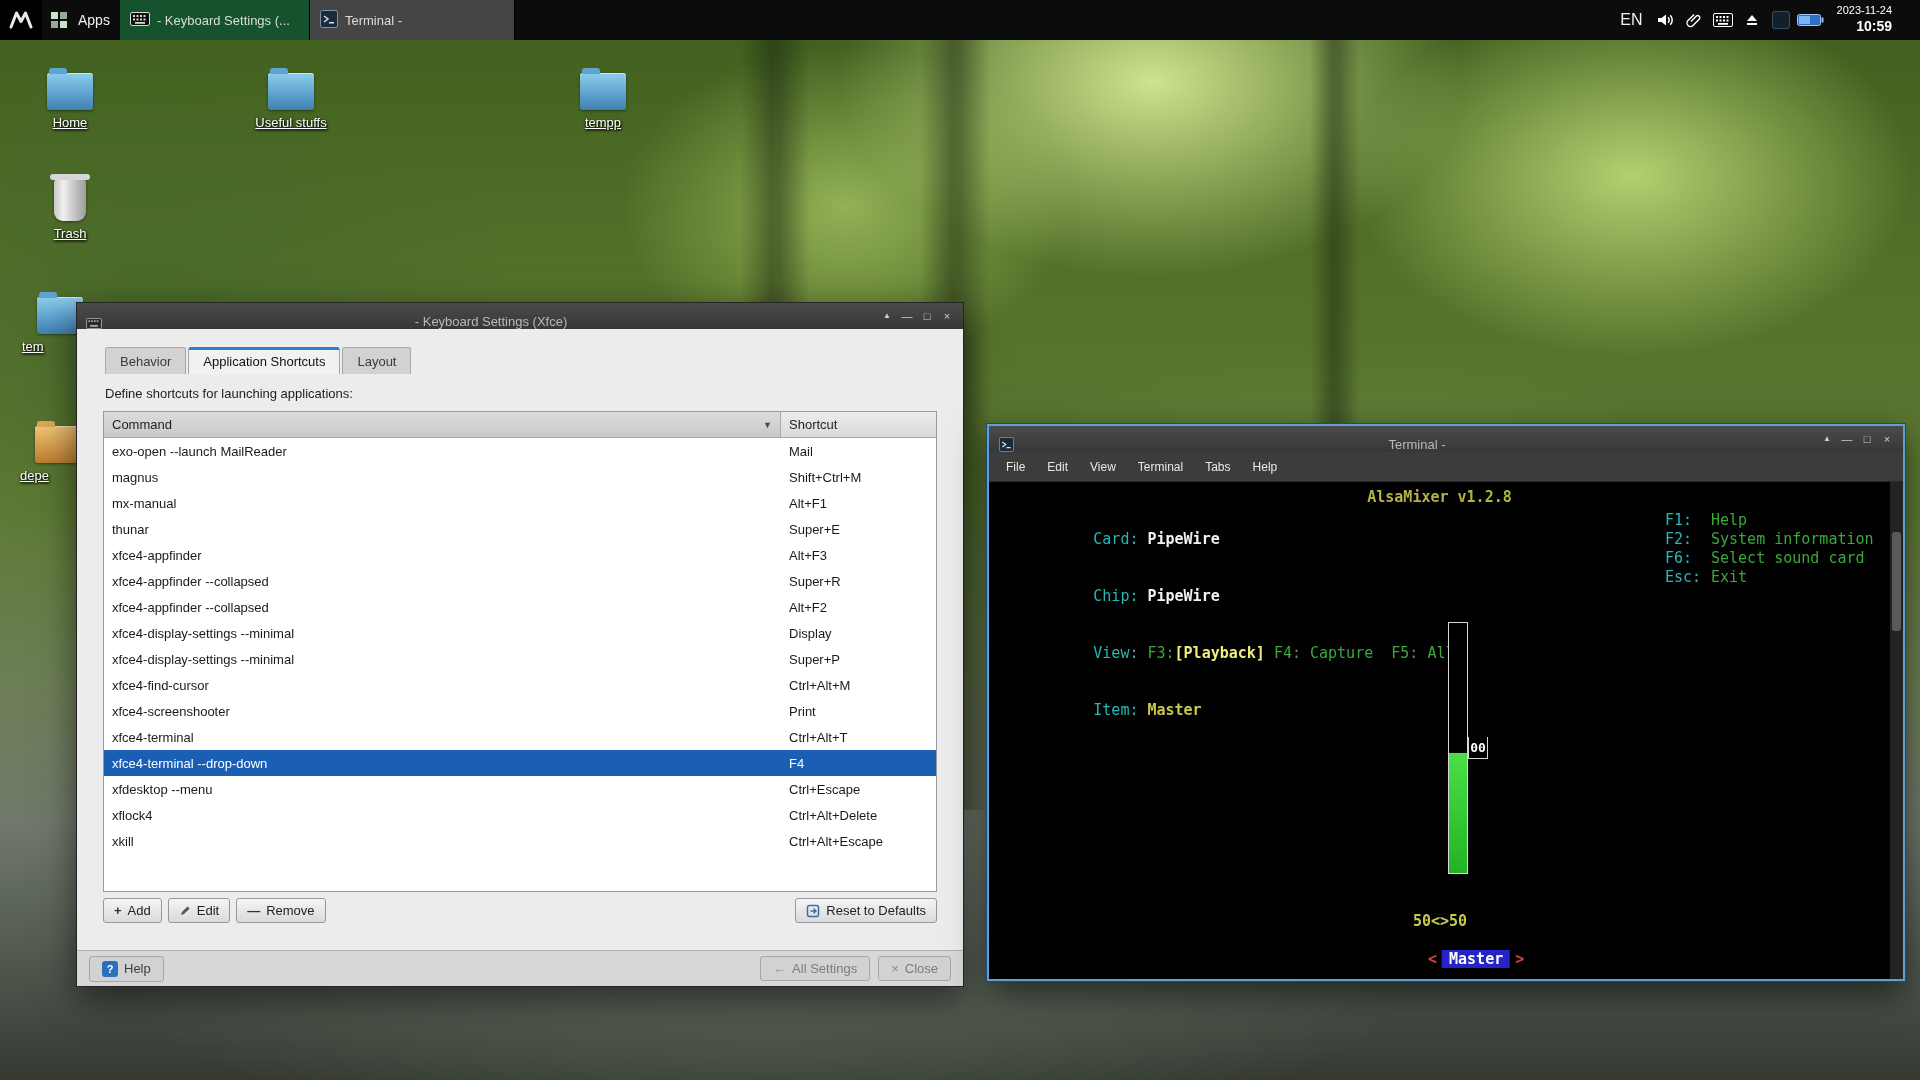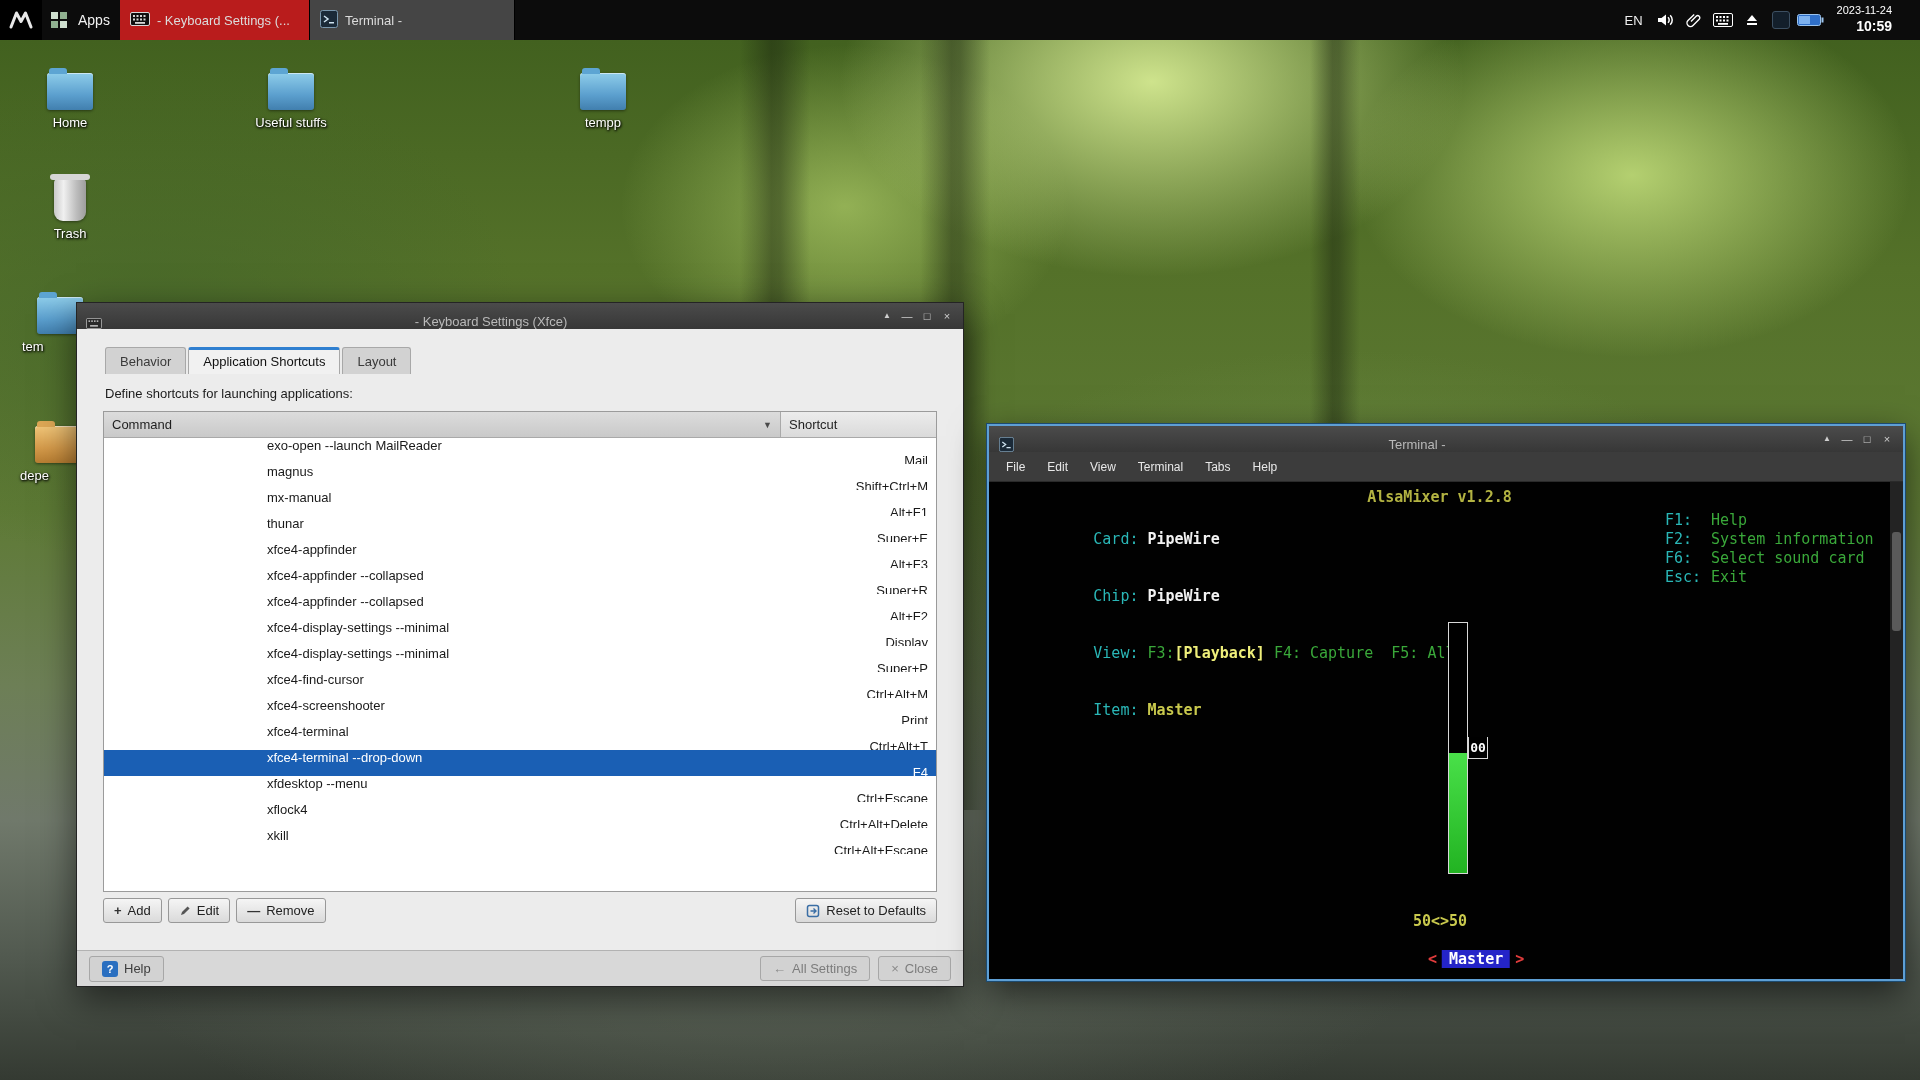--- a/index.html
+++ b/index.html
@@ -7,26 +7,26 @@
   body { font-family: "Liberation Sans", sans-serif; }
   .screen { position: absolute; inset: 0; width: 1920px; height: 1080px; overflow: hidden; }
 
   
   .panel { position: absolute; top: 0; left: 0; width: 100%; height: 40px; background: #0c0c0c;
            display: flex; align-items: center; color: #fff; z-index: 50; }
   .mx-btn { width: 42px; height: 40px; display: flex; align-items: center; justify-content: center; background: #000; }
   .apps-grid { width: 34px; height: 40px; display: flex; align-items: center; justify-content: center; }
   .apps-label { font-size: 14px; color: #f2f2f2; margin: 0 10px 0 2px; }
   .winbtn { height: 40px; display: flex; align-items: center; gap: 7px; padding: 0 10px;
-            font-size: 13px; color: #dcdcdc; background: #b91c1c; border-right: 1px solid #000;
+            font-size: 13px; color: #dcdcdc; background: #14532d; border-right: 1px solid #000;
             white-space: nowrap; overflow: hidden; }
   .winbtn.first { width: 190px; }
   .winbtn.active { background: #454545; width: 205px; }
   .panel .spacer { flex: 1; }
-  .lang { font-size: 13px; color: #f0f0f0; margin: 0 8px; }
+  .lang { font-size: 16px; color: #f0f0f0; margin: 0 8px; }
   .tray-ic { width: 29px; height: 40px; display: flex; align-items: center; justify-content: center; }
   .tray-app { width: 18px; height: 18px; background: #131f2b; border: 1px solid #3c4f61; border-radius: 3px; }
   .clock { text-align: right; margin: 0 28px 0 12px; line-height: 1.25; }
   .clock .date { font-size: 11px; color: #fff; }
   .clock .time { font-size: 14px; font-weight: bold; color: #fff; }
 
   
   .desktop { position: absolute; left: 0; top: 40px; width: 1920px; height: 1040px;
     background:
       radial-gradient(ellipse 480px 300px at 60% 4%,  rgba(221,241,152,0.9),  rgba(221,241,152,0) 65%),
@@ -35,21 +35,21 @@
       radial-gradient(ellipse 520px 360px at 8% 26%,  rgba(66,100,42,0.6),    rgba(66,100,42,0) 70%),
       radial-gradient(ellipse 620px 300px at 70% 50%, rgba(126,161,86,0.45),  rgba(126,161,86,0) 70%),
       radial-gradient(ellipse 900px 330px at 40% 85%, rgba(112,122,106,0.55), rgba(112,122,106,0) 75%),
       linear-gradient(180deg, #42611f 0%, #547129 22%, #5e7a35 45%, #6d7f56 62%, #70796b 75%, #525a50 88%, #343a32 100%);
   }
   .trunk { position: absolute; top: 0; height: 74%; width: 70px;
     background: linear-gradient(90deg, rgba(24,34,14,0) 0%, rgba(24,34,14,0.45) 45%, rgba(30,42,18,0.45) 58%, rgba(24,34,14,0) 100%); }
 
   
   .dicon { position: absolute; width: 100px; text-align: center; }
-  .dlabel { margin-top: 5px; font-size: 13px; color: #fff; text-shadow: 0 1px 3px rgba(0,0,0,0.95), 1px 1px 2px rgba(0,0,0,0.9); }
+  .dlabel { margin-top: 5px; font-size: 13px; color: #fff; text-shadow: 0 1px 3px rgba(0,0,0,0.95), 1px 1px 2px rgba(0,0,0,0.9); text-decoration: underline; }
   .folder { width: 46px; height: 37px; margin: 0 auto; position: relative; border-radius: 3px;
             background: linear-gradient(180deg, #8ecdea 0%, #5b9fce 60%, #417fae 100%);
             box-shadow: inset 0 1px 0 rgba(255,255,255,0.55), 0 1px 3px rgba(0,0,0,0.45); }
   .folder::before { content: ""; position: absolute; top: -5px; left: 2px; width: 18px; height: 6px;
                     border-radius: 3px 3px 0 0; background: #5da5d3; }
   .folder.orange { background: linear-gradient(180deg, #f1c679 0%, #d49a4a 60%, #b87e32 100%); }
   .folder.orange::before { background: #dda755; }
   .trashcan { width: 32px; height: 42px; margin: 0 auto; position: relative; border-radius: 4px 4px 9px 9px;
               background: linear-gradient(90deg, #c9c9c9, #f0f0f0 30%, #bdbdbd 70%, #9d9d9d);
               box-shadow: 0 1px 3px rgba(0,0,0,0.45); }
@@ -78,21 +78,21 @@
   .desc { font-size: 13px; color: #1b1b1b; margin: 12px 0 10px 2px; }
   .table { width: 100%; height: 481px; border: 1px solid #9b9b9b; background: #fff;
            display: flex; flex-direction: column; font-size: 13px; overflow: hidden; }
   .thead { display: flex; height: 26px; flex: none; border-bottom: 1px solid #a9a9a9; }
   .th { display: flex; align-items: center; padding: 0 8px; color: #1f1f1f; }
   .th.cmd { width: 677px; background: linear-gradient(#dcdcdc, #c9c9c9); border-right: 1px solid #a9a9a9; }
   .th.cmd .hlabel { flex: 1; }
   .sort { color: #4a4a4a; font-size: 9px; }
   .th.sc { flex: 1; background: linear-gradient(#ececec, #dadada); text-align: center; }
   .tbody { flex: 1; overflow: hidden; }
-  .trow { display: flex; height: 26px; align-items: flex-end; color: #1a1a1a; flex-direction: column; }
+  .trow { display: flex; height: 26px; align-items: center; color: #1a1a1a; }
   .trow .tcell { padding: 0 8px; white-space: nowrap; overflow: hidden; }
   .trow .cmdc { width: 677px; }
   .trow .scc { flex: 1; }
   .trow.selected { background: #1a5fb4; color: #fff; }
   .btnrow { display: flex; gap: 6px; align-items: center; margin-top: 6px; }
   .btnrow .push { flex: 1; }
   .gbtn { display: inline-flex; align-items: center; gap: 6px; padding: 4px 10px;
           background: linear-gradient(#f5f5f5, #dadada); border: 1px solid #989898; border-radius: 3px;
           font-size: 13px; color: #222; font-family: inherit; }
   .gbtn .bi { font-weight: bold; color: #333; display: inline-flex; align-items: center; }

